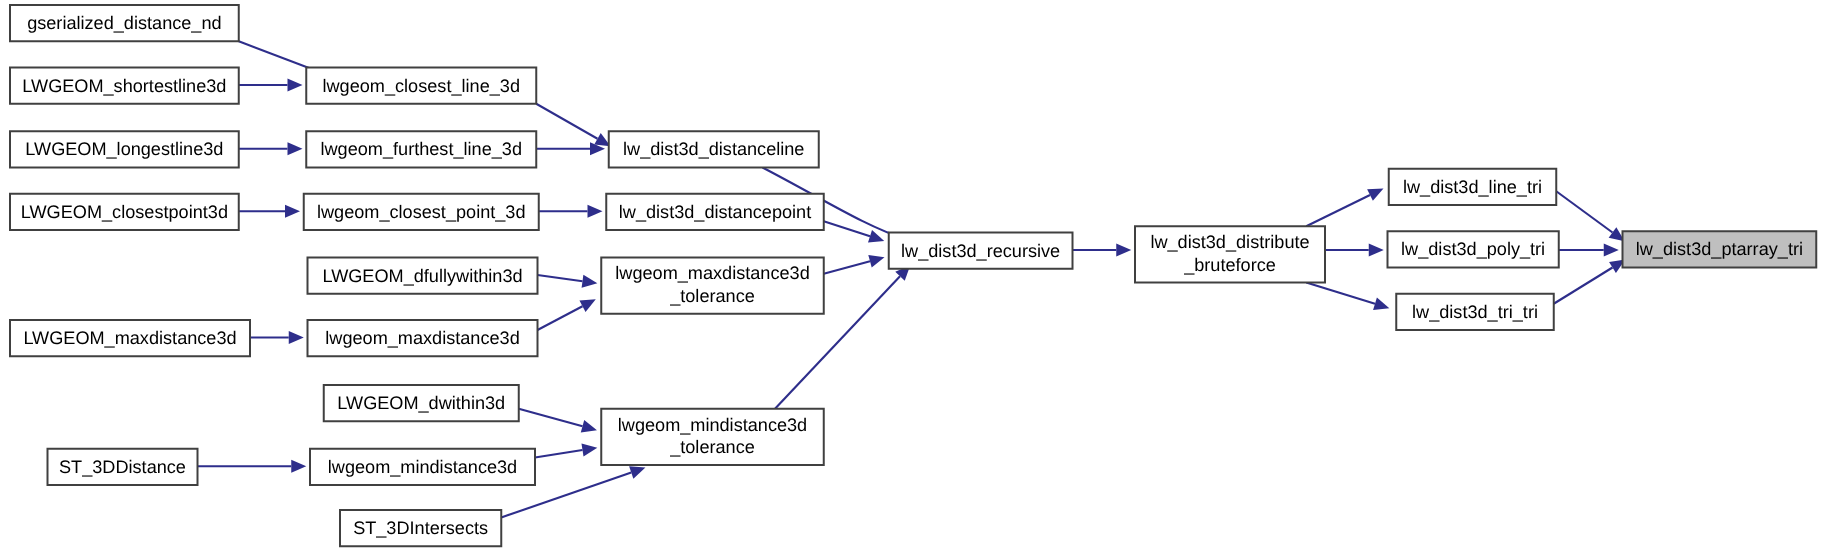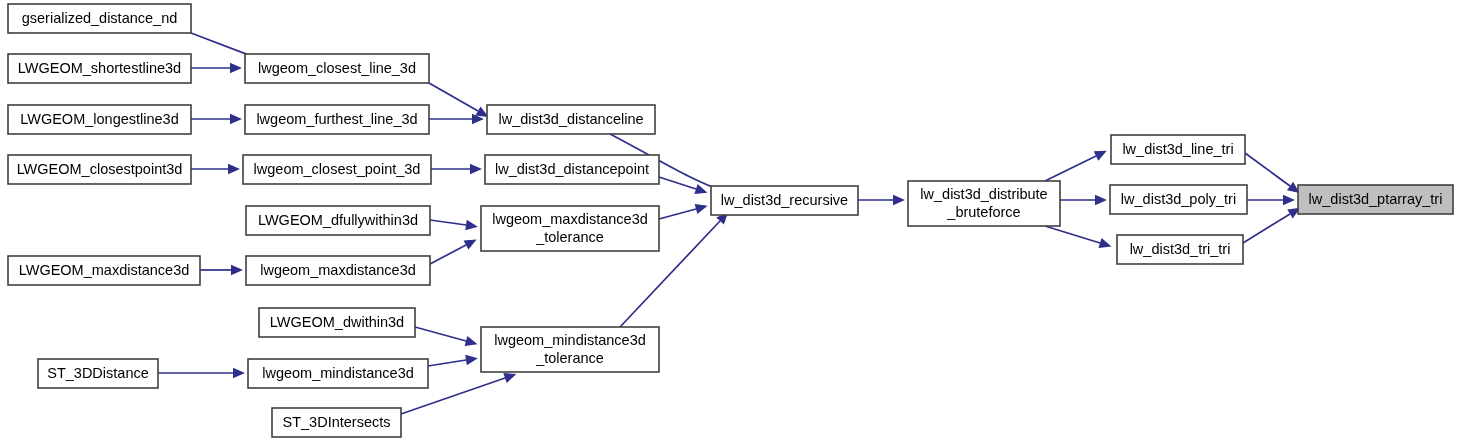--- a/index.html
+++ b/index.html
@@ -9,20 +9,21 @@
   }
   body {
     font-family: "Liberation Sans", "DejaVu Sans", sans-serif;
   }
   #graph-root {
     position: relative;
     width: 1461px;
     height: 443px;
     background: #ffffff;
     overflow: hidden;
+    border-radius: 11px;
   }
   svg#callgraph {
     display: block;
     width: 1461px;
     height: 443px;
   }
   .node-box {
     fill: #ffffff;
     stroke: #404040;
     stroke-width: 1.6;

